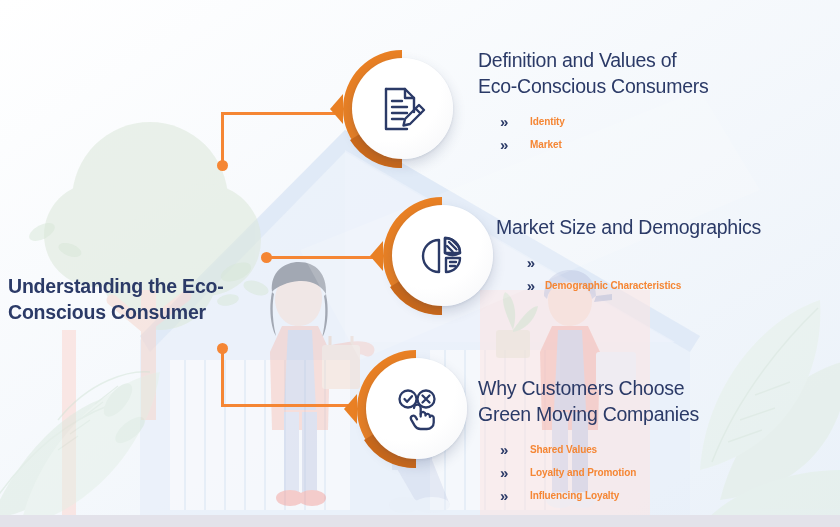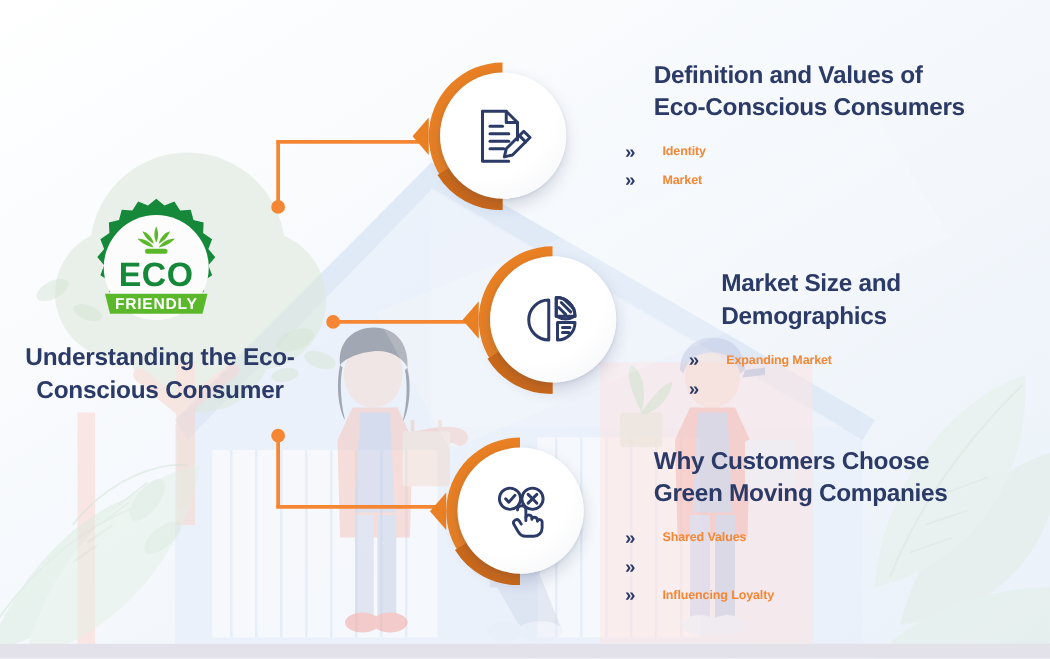--- a/index.html
+++ b/index.html
@@ -24,21 +24,20 @@
   .eco-badge {
     position: absolute; left: 68px; top: 157px;
     width: 114px; height: 114px;
   }
   .eco-badge svg { width: 114px; height: 114px; display: block; }
 
   
   .main-title {
     position: absolute; left: 8px; top: 274px;
     width: 240px;
-    text-align: center;
     color: #2B3A67;
     font-size: 19.5px;
     font-weight: bold;
     line-height: 1.32;
     letter-spacing: -0.2px;
   }
 
   
   .connector { position: absolute; }
   .conn-line-v, .conn-line-h {
@@ -62,25 +61,24 @@
     box-shadow: 0 6px 13px rgba(40,55,95,0.18), 0 1px 3px rgba(40,55,95,0.10);
     display: flex; align-items: center; justify-content: center;
   }
   .node .disc svg { display: block; }
 
   
   .block { position: absolute; }
   .block h2 {
     color: #2B3A67;
     font-size: 19.5px;
-    font-weight: bold;
+    font-weight: normal;
     line-height: 1.33;
     letter-spacing: -0.25px;
     white-space: pre-line;
-    margin-left: 45px;
   }
   .bullets { margin-top: 11px; }
   .bullet {
     display: flex; align-items: center;
     margin-bottom: 8px;
   }
   .bullet .chev {
     color: #2B3A67;
     font-size: 15px;
     font-weight: bold;
@@ -91,23 +89,23 @@
   }
   .bullet .btext {
     color: #F58634;
     font-size: 10px;
     font-weight: bold;
     letter-spacing: -0.1px;
     line-height: 1.15;
   }
   #block-1 { left: 478px; top: 48px; }
   #block-1 .bullets { margin-left: 22px; margin-top: 14px; }
-  #block-2 { left: 532px; top: 215px; }
+  #block-2 { left: 496px; top: 215px; text-align: center; }
   #block-2 .bullets { margin-left: 19px; margin-top: 14px; }
-  #block-3 { left: 478px; top: 357px; }
+  #block-3 { left: 478px; top: 376px; }
   #block-3 .bullets { margin-left: 22px; margin-top: 14px; }
 
   .floor {
     position: absolute; left: 0; bottom: 0; width: 840px; height: 12px;
     background: #e3e2ea;
   }
 </style>
 </head>
 <body>
 
@@ -235,44 +233,20 @@
         <ellipse cx="582" cy="500" rx="14" ry="8" fill="#e9eef7"></ellipse>
         <rect x="596" y="352" width="40" height="38" rx="3" fill="#e9f0f9"></rect>
       </g>
 
       <path d="M300 250 L700 90 L760 190 L360 360 Z" fill="#ffffff" opacity="0.16"></path>
     </svg>
   </div>
 
   <div class="floor"></div>
 
-  <div class="eco-badge">
-    <svg viewBox="0 0 114 114" xmlns="http://www.w3.org/2000/svg">
-      <g>
-        <path d="M57 2 l6.6 5.4 7.9 -3.2 4.6 7.2 8.5 -0.7 2.2 8.2 8.1 2 -0.4 8.5 7.2 4.9 -3 7.9 5.5 6.5 -5.5 6.5 3 7.9 -7.2 4.9 0.4 8.5 -8.1 2 -2.2 8.2 -8.5 -0.7 -4.6 7.2 -7.9 -3.2 -6.6 5.4 -6.6 -5.4 -7.9 3.2 -4.6 -7.2 -8.5 0.7 -2.2 -8.2 -8.1 -2 0.4 -8.5 -7.2 -4.9 3 -7.9 -5.5 -6.5 5.5 -6.5 -3 -7.9 7.2 -4.9 -0.4 -8.5 8.1 -2 2.2 -8.2 8.5 0.7 4.6 -7.2 7.9 3.2 Z" fill="#15883A"></path>
-      </g>
-      <circle cx="57" cy="57" r="42" fill="#FBFCFB"></circle>
-
-      <g fill="#5CB82B">
-        <path d="M57 24 C 55 29, 55 33, 57 37 C 59 33, 59 29, 57 24 Z"></path>
-        <path d="M46 28 C 48 33, 51 36, 55 38 C 54 33, 50 29, 46 28 Z"></path>
-        <path d="M68 28 C 66 33, 63 36, 59 38 C 60 33, 64 29, 68 28 Z"></path>
-        <path d="M42 34 C 46 38, 50 40, 55 41 C 52 36, 47 34, 42 34 Z"></path>
-        <path d="M72 34 C 68 38, 64 40, 59 41 C 62 36, 67 34, 72 34 Z"></path>
-        <path d="M50 42 h14 a2 2 0 0 1 0 4 h-14 a2 2 0 0 1 0 -4 Z"></path>
-      </g>
-
-      <text x="57" y="72" text-anchor="middle" font-family="Liberation Sans, sans-serif" font-size="27" font-weight="bold" fill="#15883A" letter-spacing="0.5">ECO</text>
-
-      <g>
-        <path d="M16 78 L98 78 L94 94 L20 94 Z" fill="#5CB82B"></path>
-        <text x="57" y="90" text-anchor="middle" font-family="Liberation Sans, sans-serif" font-size="12.5" font-weight="bold" fill="#FFFFFF" letter-spacing="0.6">FRIENDLY</text>
-      </g>
-    </svg>
-  </div>
 
   <div class="main-title">Understanding the
 Eco-Conscious
 Consumer</div>
 
   <div class="connector">
     <div class="conn-dot" style="left:217px; top:160px;"></div>
     <div class="conn-line-v" style="left:221px; top:113px; height:50px;"></div>
     <div class="conn-line-h" style="left:221px; top:112px; width:120px;"></div>
   </div>
@@ -372,38 +346,39 @@
         <span class="btext">Market</span>
       </div>
     </div>
   </div>
 
   <div class="block" id="block-2">
     <h2>Market Size and Demographics</h2>
     <div class="bullets">
       <div class="bullet">
         <span class="chev">»</span>
-        <span class="btext">Expanding Market</span>
-      </div>
-      <div class="bullet">
-        <span class="chev">»</span>
+      </div>
+      <div class="bullet">
+        <span class="chev">»</span>
+        <span class="btext">Demographic Characteristics</span>
       </div>
     </div>
   </div>
 
   <div class="block" id="block-3">
     <h2>Why Customers Choose
 Green Moving Companies</h2>
     <div class="bullets">
       <div class="bullet">
         <span class="chev">»</span>
         <span class="btext">Shared Values</span>
       </div>
       <div class="bullet">
         <span class="chev">»</span>
+        <span class="btext">Loyalty and Promotion</span>
       </div>
       <div class="bullet">
         <span class="chev">»</span>
         <span class="btext">Influencing Loyalty</span>
       </div>
     </div>
   </div>
 
 </div>
 

